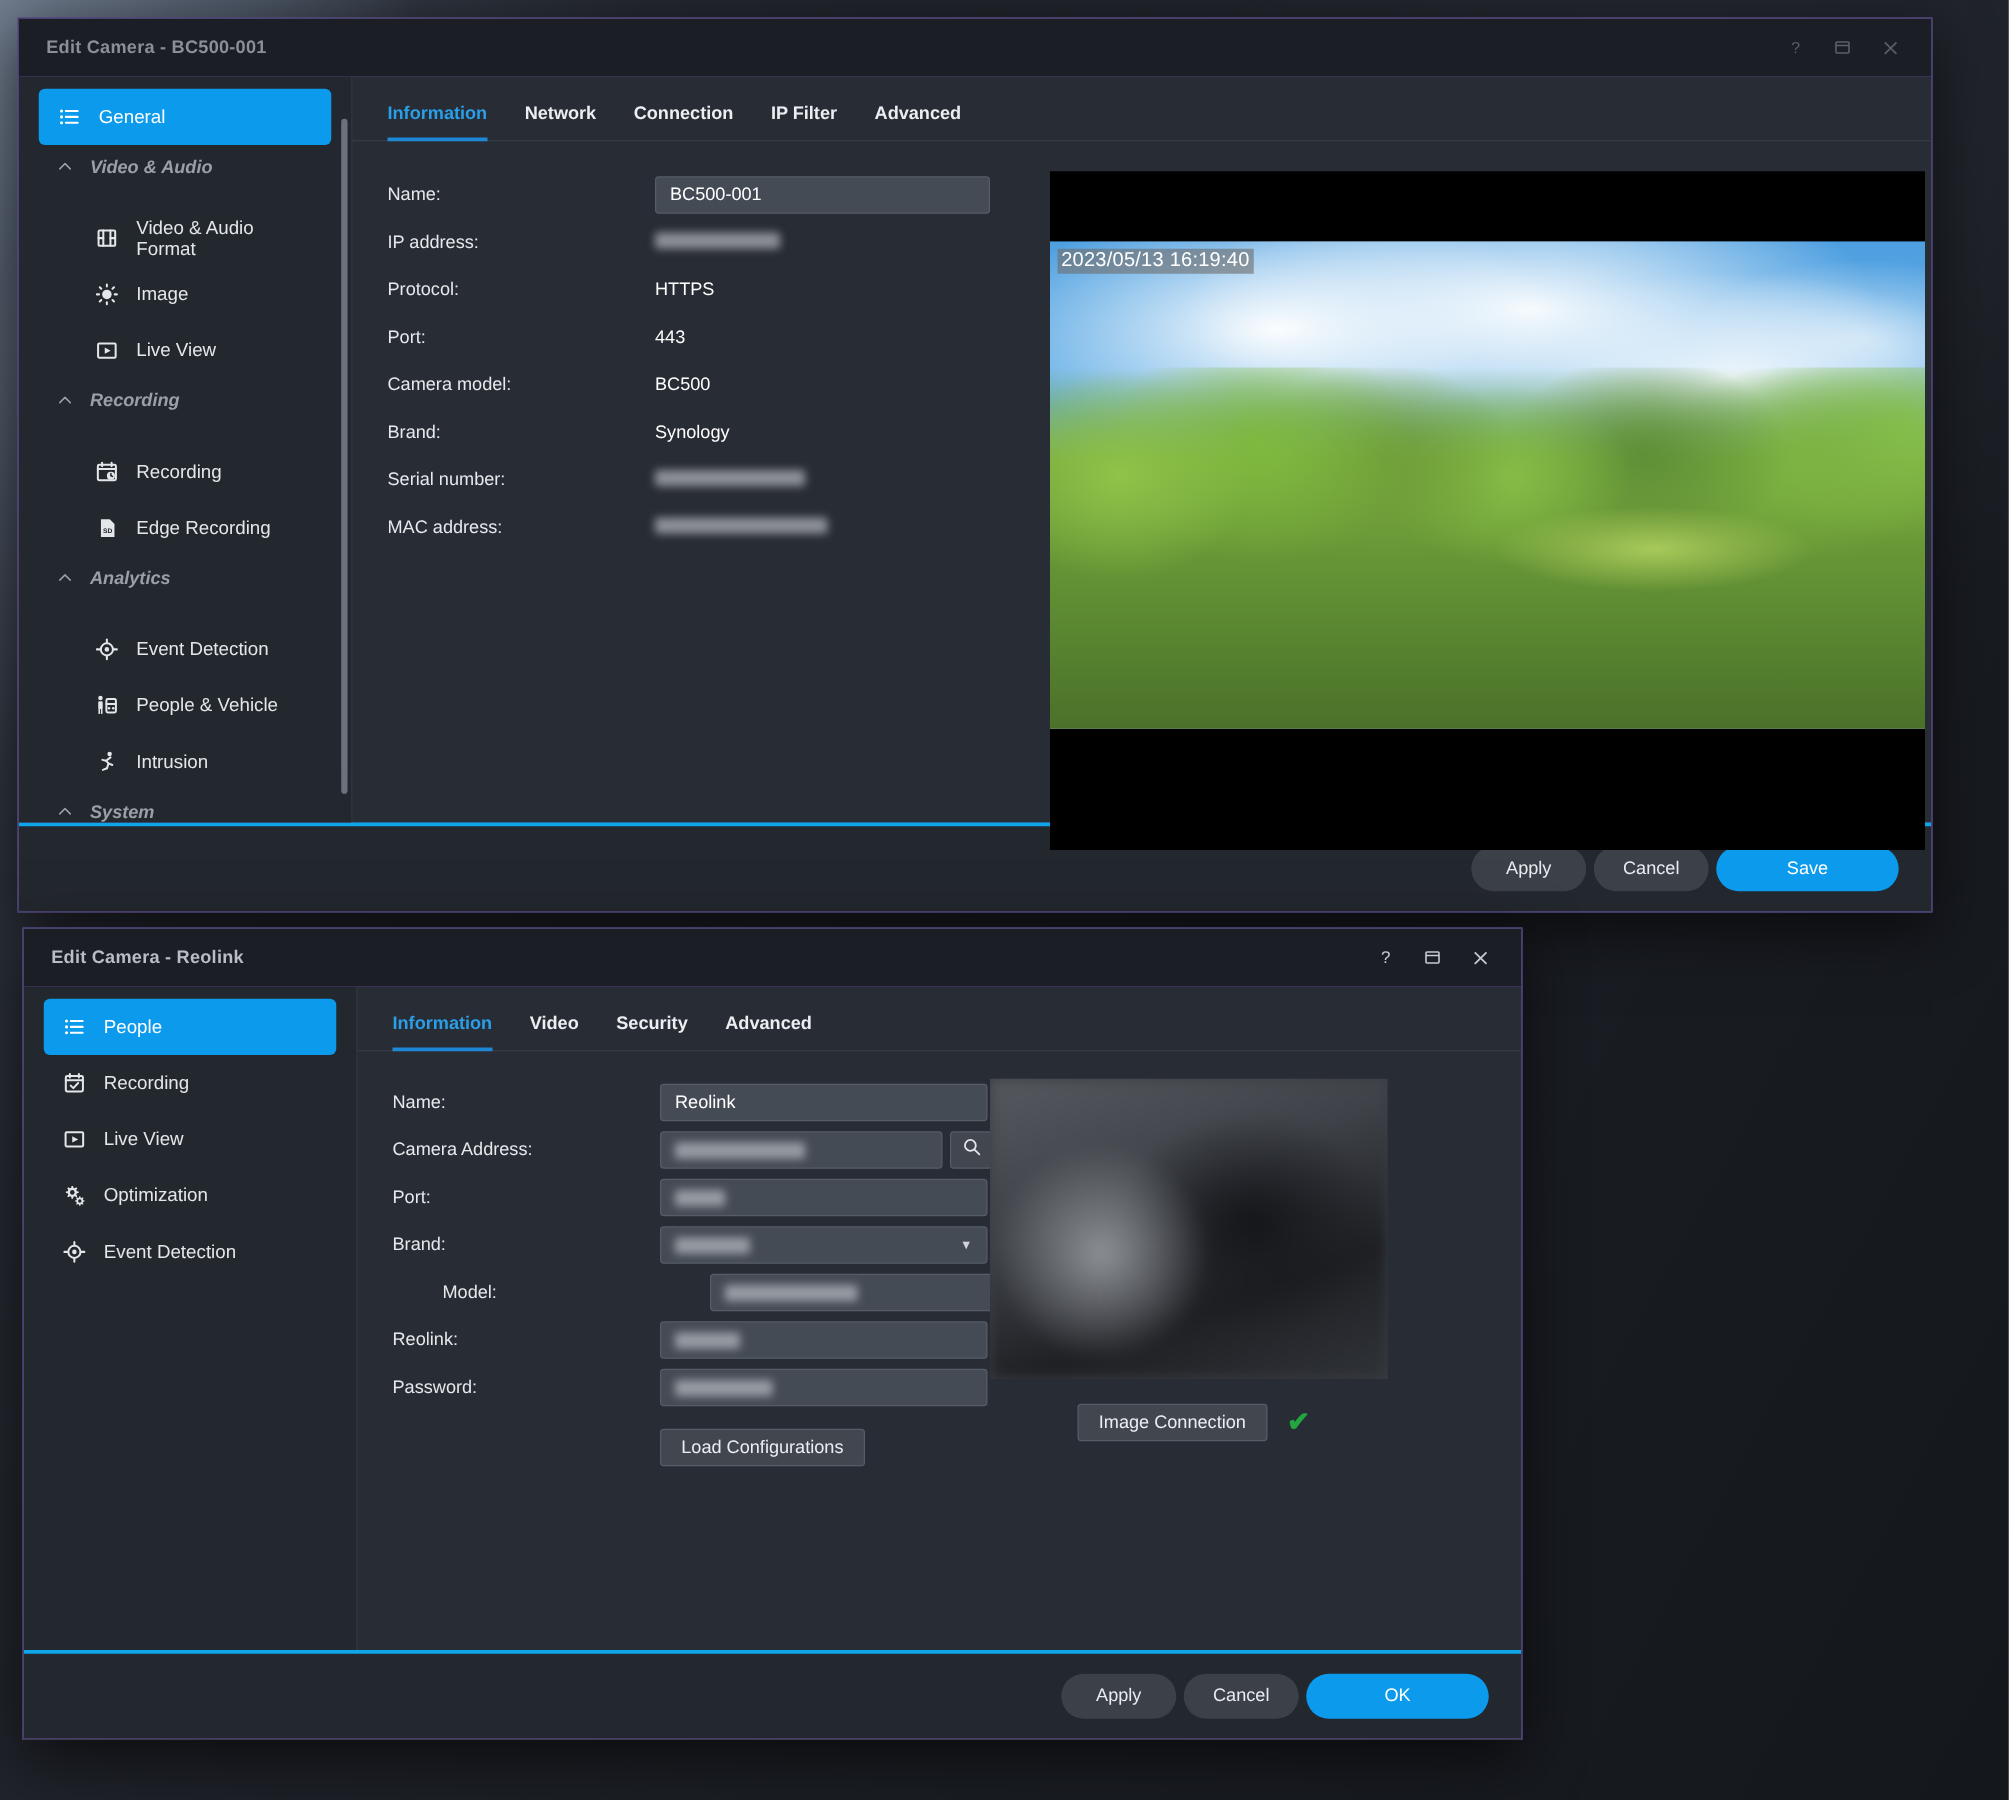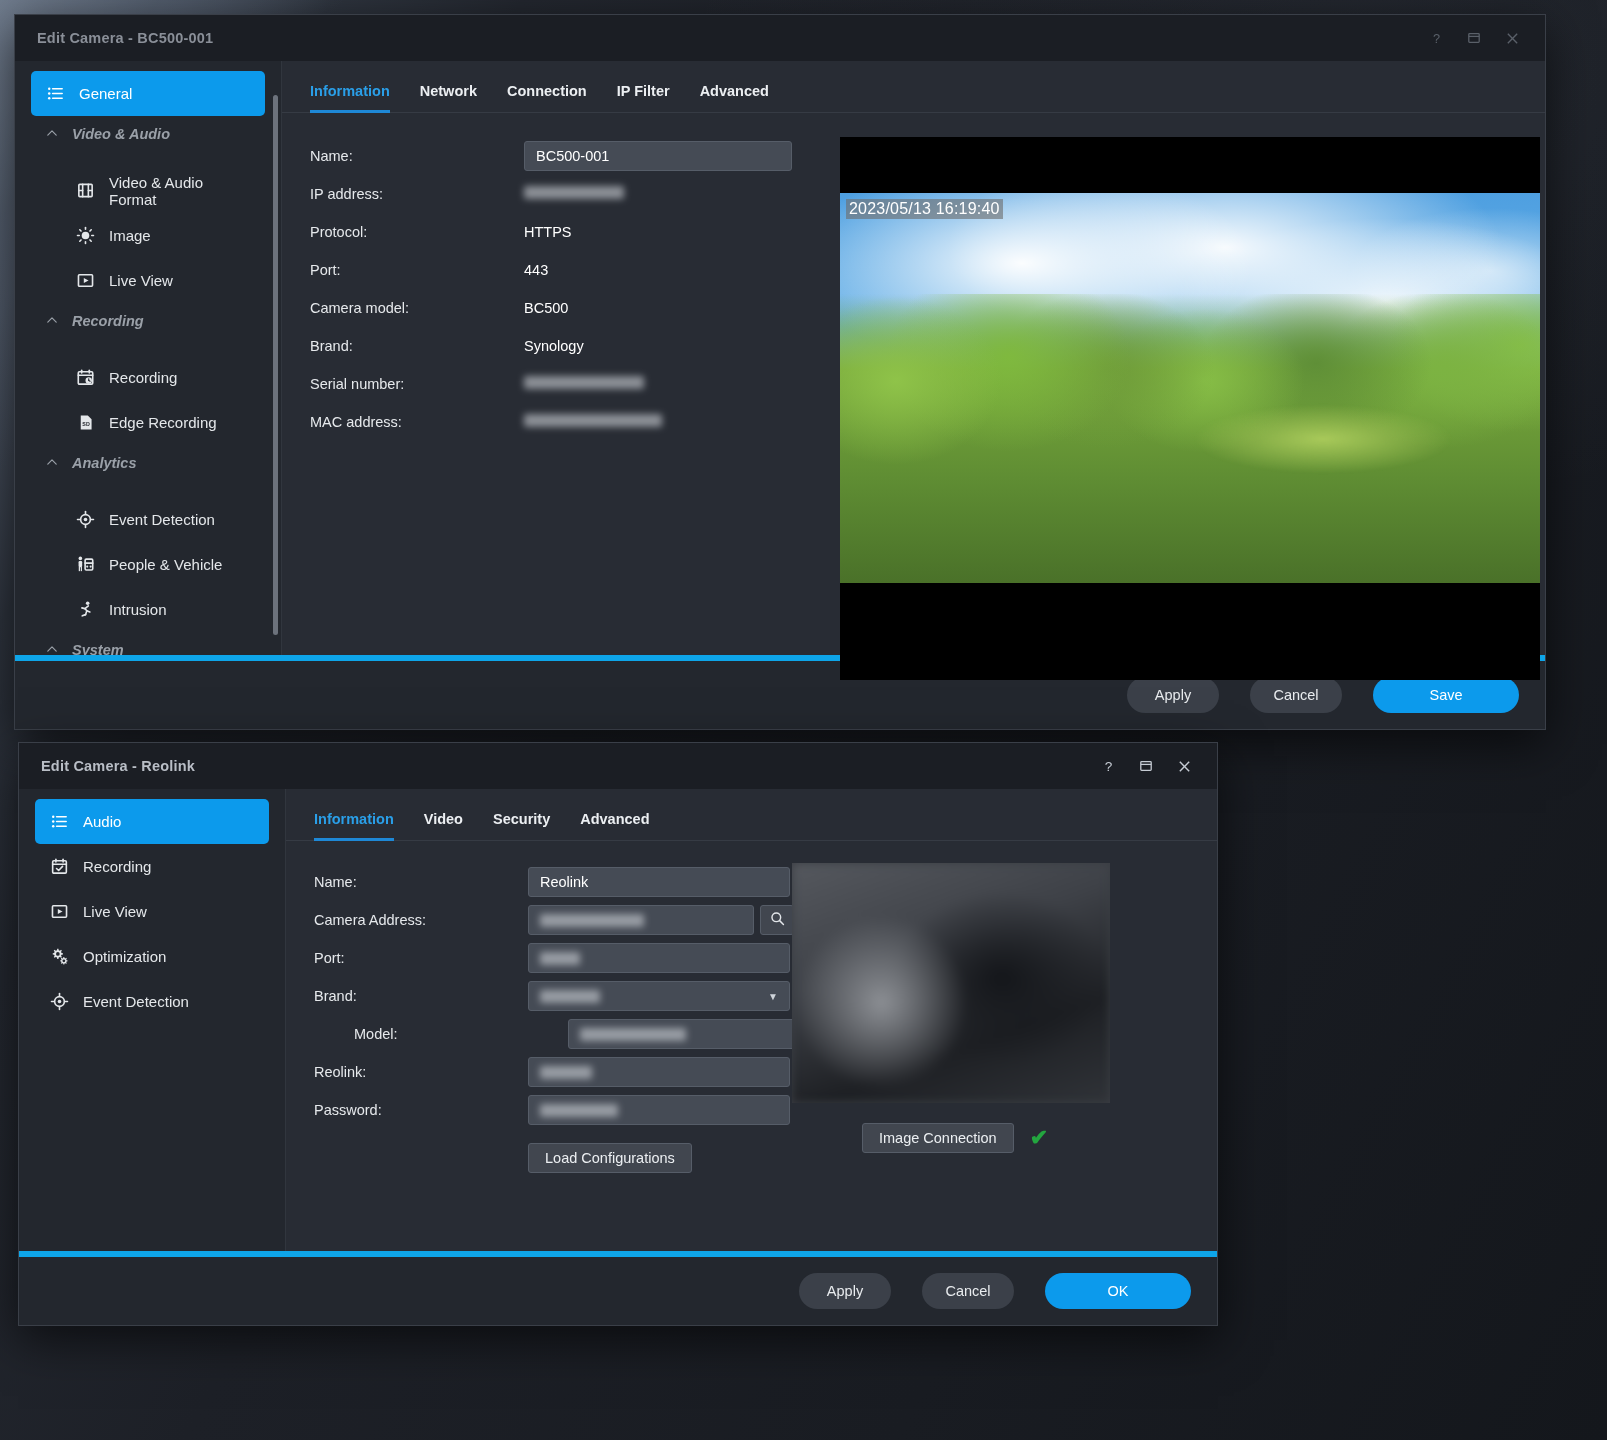--- a/index.html
+++ b/index.html
@@ -214,26 +214,26 @@
       radial-gradient(120px 120px at 28% 58%, #8c8f94, rgba(0,0,0,0) 72%),
       radial-gradient(150px 120px at 66% 48%, #14161a, rgba(0,0,0,0) 72%),
       linear-gradient(160deg, #55585e 0%, #3e4147 38%, #1e2024 70%, #303338 100%);
     filter: blur(5px);
   }
   .preview-blur-wrap { width: 318px; height: 240px; overflow: hidden; background:#3a3d43; }
 
   
   .footer {
     flex: none;
-    border-top: 6px solid #0ea5e9;
+    border-top: 3px solid #0ea5e9;
     background: #23272e;
     display: flex;
     justify-content: flex-end;
     align-items: center;
-    gap: 31px;
+    gap: 6px;
     padding: 16px 26px;
   }
   .btn {
     min-width: 92px;
     height: 36px;
     border-radius: 18px;
     border: none;
     background: #3b4049;
     color: #e9ecef;
     font-size: 14.5px;
@@ -521,21 +521,21 @@
     </div>
   </div>
 
   <div class="footer" id="w1-footer">
       <button class="btn">Apply</button>
       <button class="btn">Cancel</button>
       <button class="btn primary">Save</button>
     </div>
 </div>
 
-<div class="window win-active" id="w2" style="left:18px; top:742px; width:1200px; height:584px;">
+<div class="window win-active" id="w2" style="left:18px; top:742px; width:1200px; height:650px;">
 
   <div class="titlebar">
     <div class="title">Edit Camera - Reolink</div>
     <div class="spacer"></div>
     <div class="winbtn">
       <svg viewBox="0 0 20 20" width="17" height="17">
           <text x="10" y="15" text-anchor="middle" font-size="16" fill="currentColor" font-family="Liberation Sans, sans-serif">?</text>
         </svg>
     </div>
     <div class="winbtn">
@@ -563,21 +563,21 @@
                   <line x1="7" y1="10" x2="17" y2="10"></line>
                   <line x1="7" y1="15" x2="17" y2="15"></line>
                 </g>
                 <g fill="currentColor">
                   <circle cx="3.4" cy="5" r="1.3"></circle>
                   <circle cx="3.4" cy="10" r="1.3"></circle>
                   <circle cx="3.4" cy="15" r="1.3"></circle>
                 </g>
               </svg>
             </span>
-            <span>Audio</span>
+            <span>People</span>
           </div>
           <div class="sb-item sb-sub-pad">
             <span class="ico">
               <svg viewBox="0 0 20 20">
                 <g stroke="currentColor" fill="none" stroke-width="1.7" stroke-linecap="round" stroke-linejoin="round">
                   <rect x="2.8" y="4" width="14.4" height="13" rx="1.2"></rect>
                   <line x1="2.8" y1="7.6" x2="17.2" y2="7.6"></line>
                   <line x1="6.2" y1="2.4" x2="6.2" y2="5.2"></line>
                   <line x1="13.8" y1="2.4" x2="13.8" y2="5.2"></line>
                   <polyline points="6.9,12.1 9.1,14.2 13.2,9.9"></polyline>

